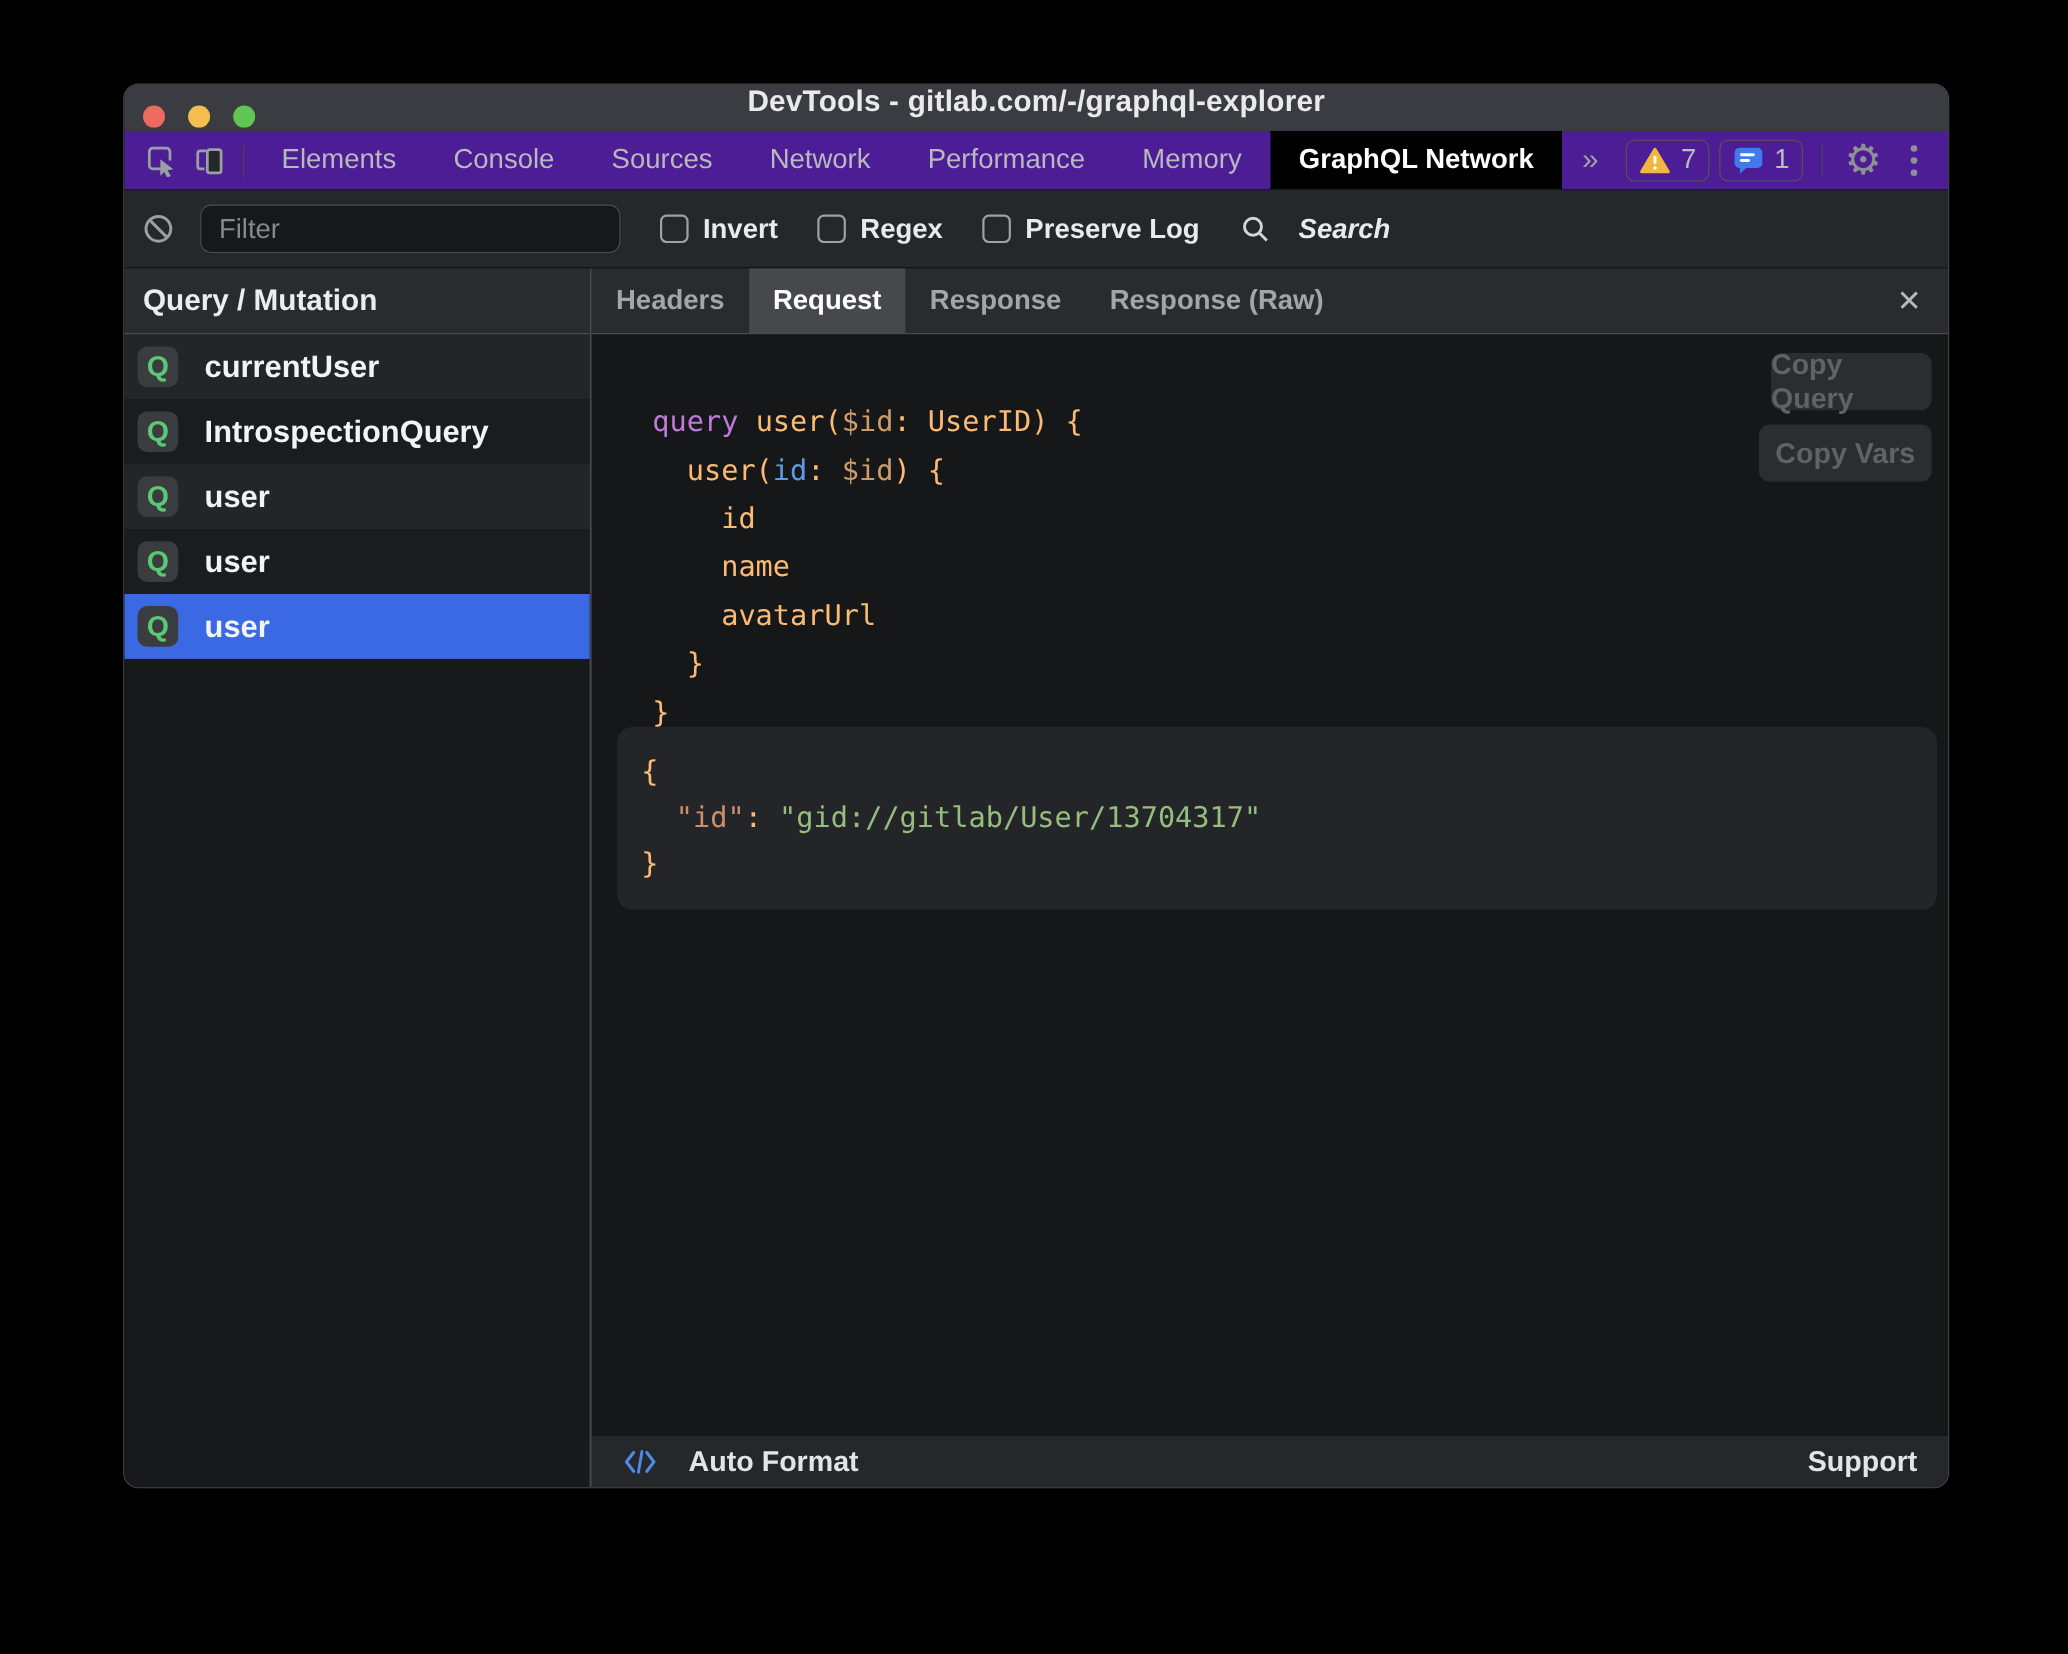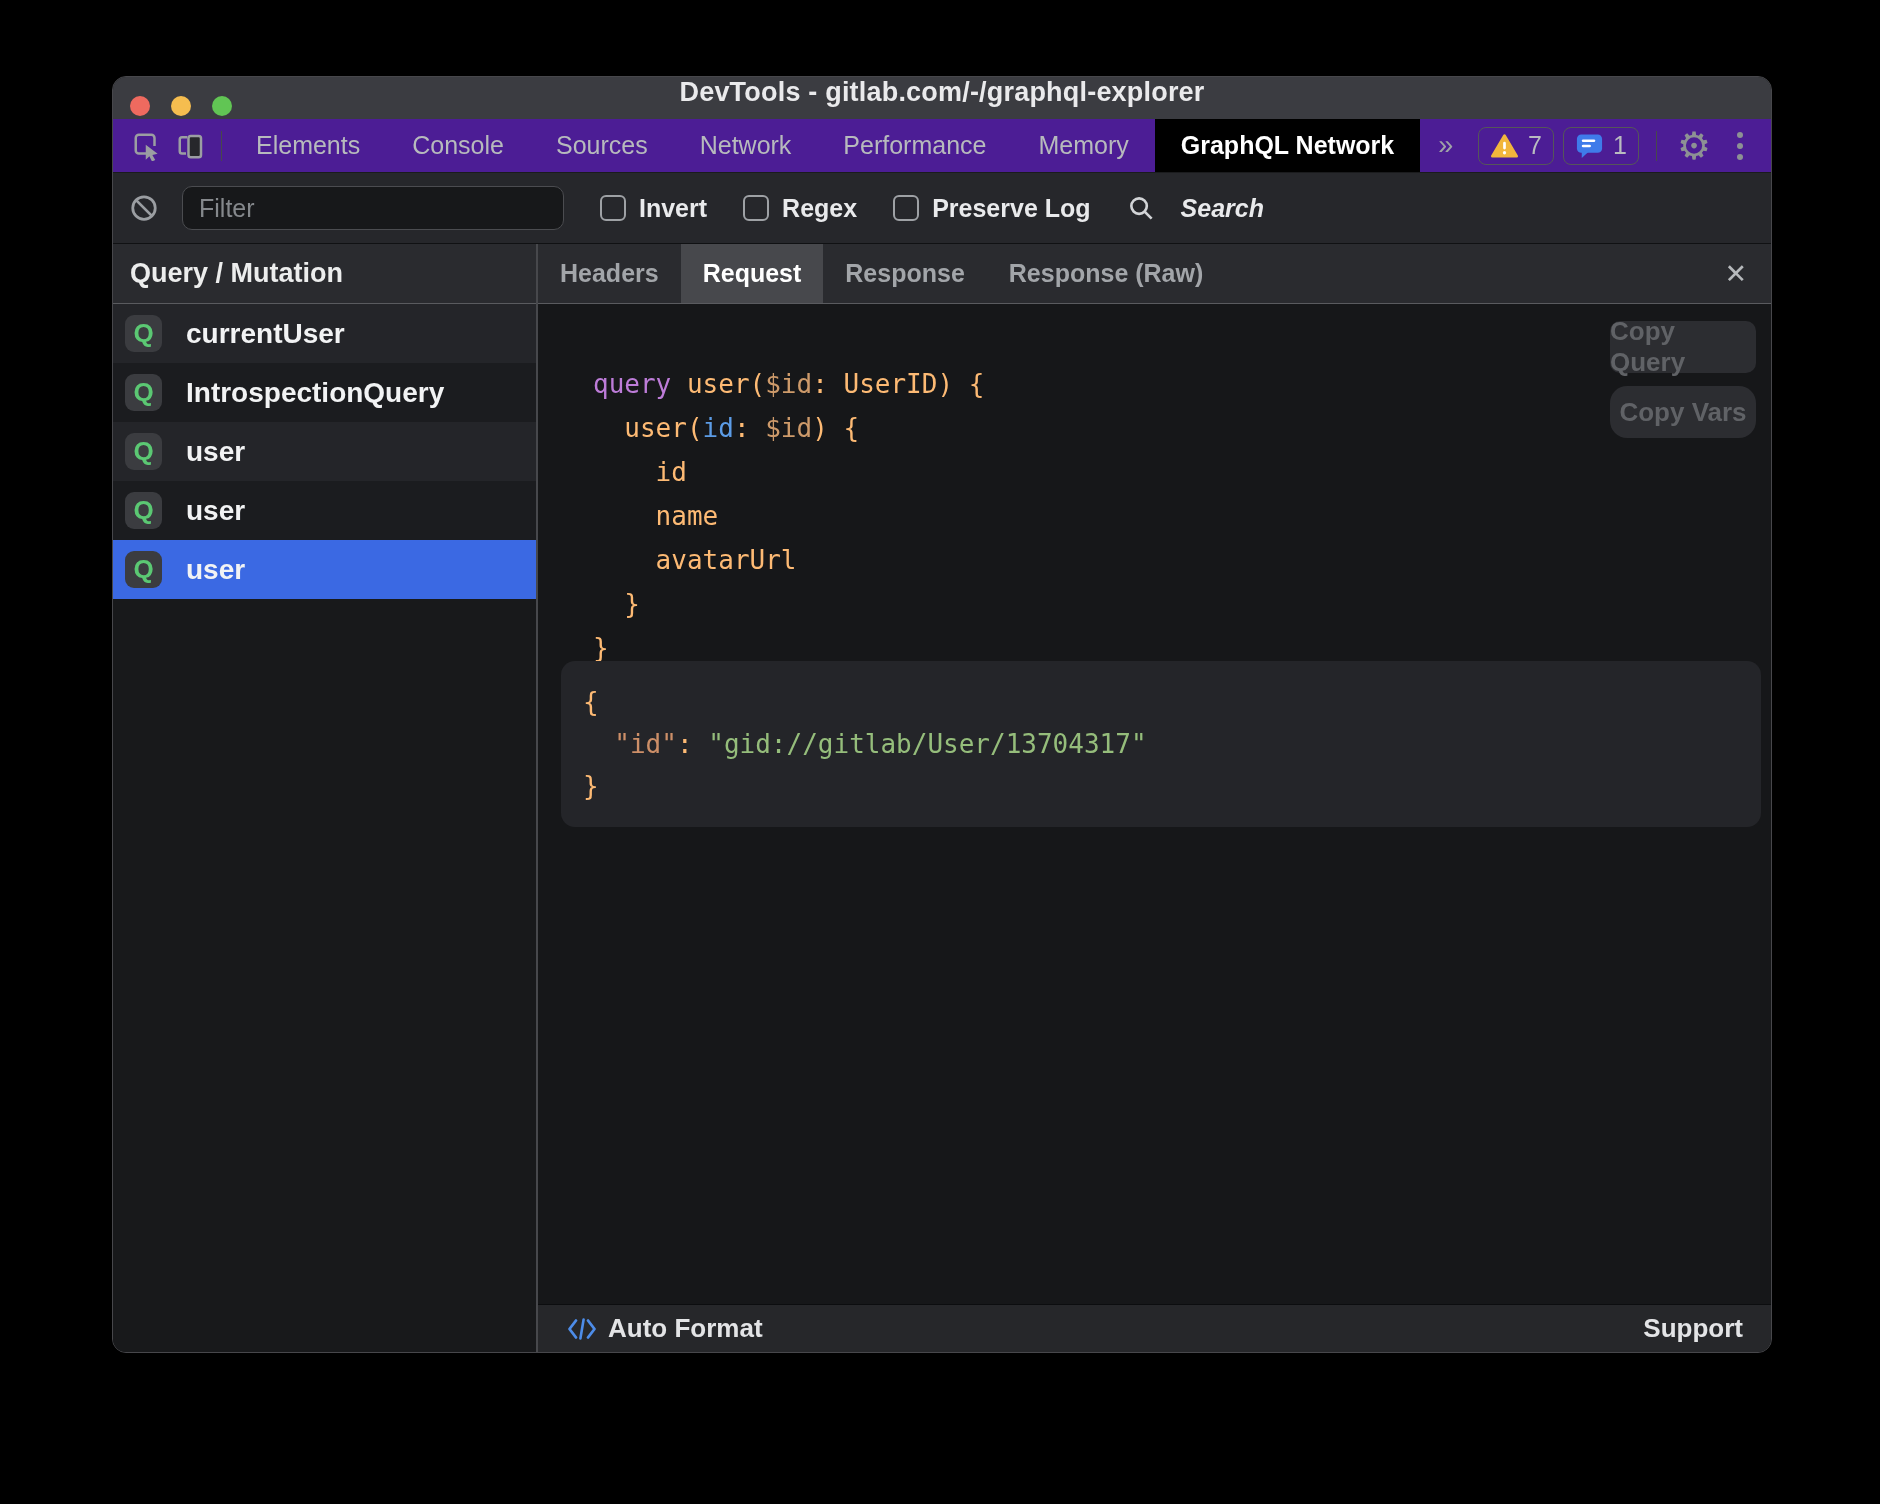--- a/index.html
+++ b/index.html
@@ -60,25 +60,25 @@
   .code{position:absolute;left:55px;top:58px;line-height:44px;}
   .vars{line-height:42px;}
   .tok.kw{color:#bd7cd8;}
   .tok.var{color:#cd9a6a;}
   .tok.arg{color:#5c9ce6;}
   .tok.pl{color:#fdba74;}
   .tok.key{color:#cd8f68;}
   .tok.str{color:#95bd7b;}
   .copybtn{position:absolute;right:15px;background:#2c2d31;border-radius:10px;color:#606266;font-size:26px;font-weight:700;display:flex;align-items:center;justify-content:center;}
   .copy-query{top:17px;width:146px;height:52px;}
-  .copy-vars{top:82px;width:146px;height:52px;border-radius:17px;}
+  .copy-vars{top:82px;width:157px;height:52px;}
   .varsbox{position:absolute;left:23px;top:357px;width:1200px;height:166px;background:#242529;border-radius:14px;box-sizing:border-box;padding:20px 22px;}
   
   .footer{height:47px;flex:0 0 auto;background:#26272a;border-top:1px solid #0c0d0f;display:flex;align-items:center;justify-content:space-between;padding:0 28px;box-sizing:content-box;}
-  .af{display:flex;align-items:center;gap:10px;color:#e3e4e6;font-size:26px;font-weight:700;}
+  .af{display:flex;align-items:center;gap:28px;color:#e3e4e6;font-size:26px;font-weight:700;}
   .support{color:#e3e4e6;font-size:26px;font-weight:700;}
 </style>
 </head>
 <body>
 
 <div class="window">
 
   <div class="titlebar">
     <div class="lights">
       <span class="light" style="background:#ee6a5f"></span>

